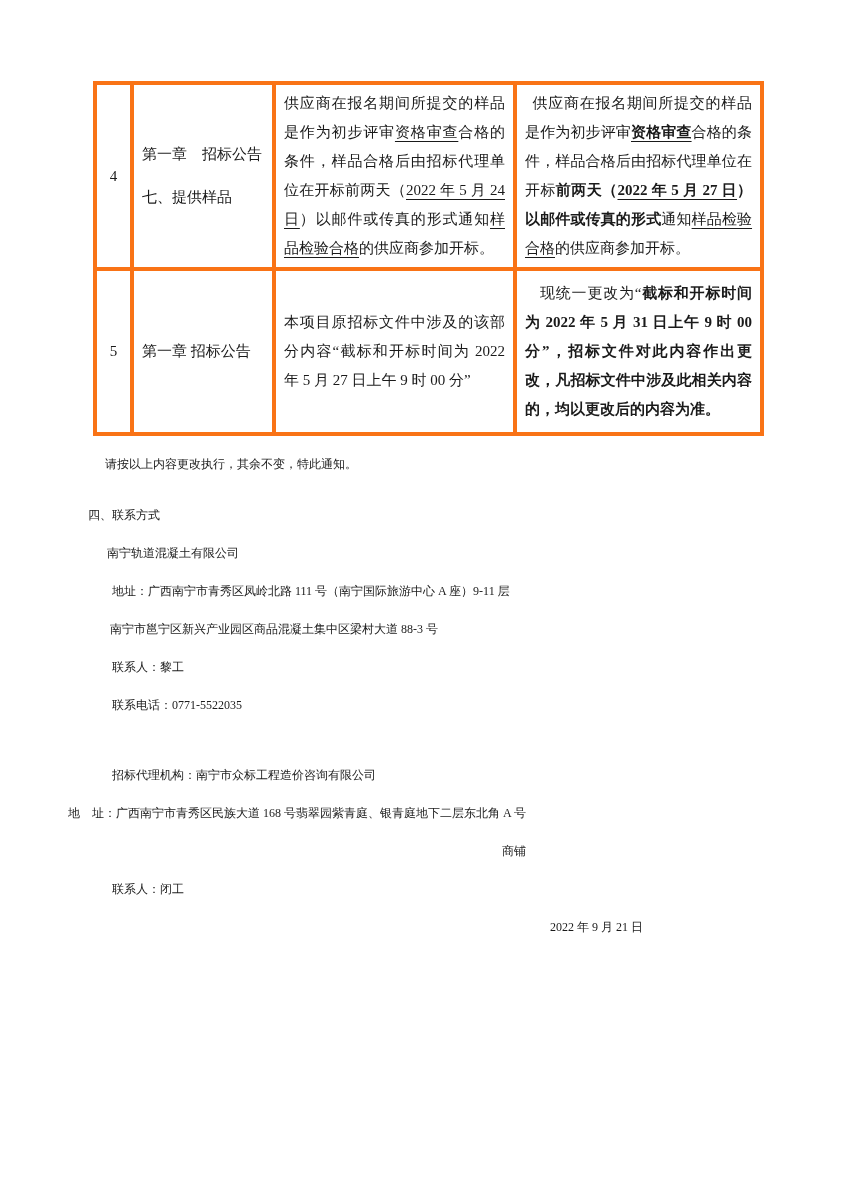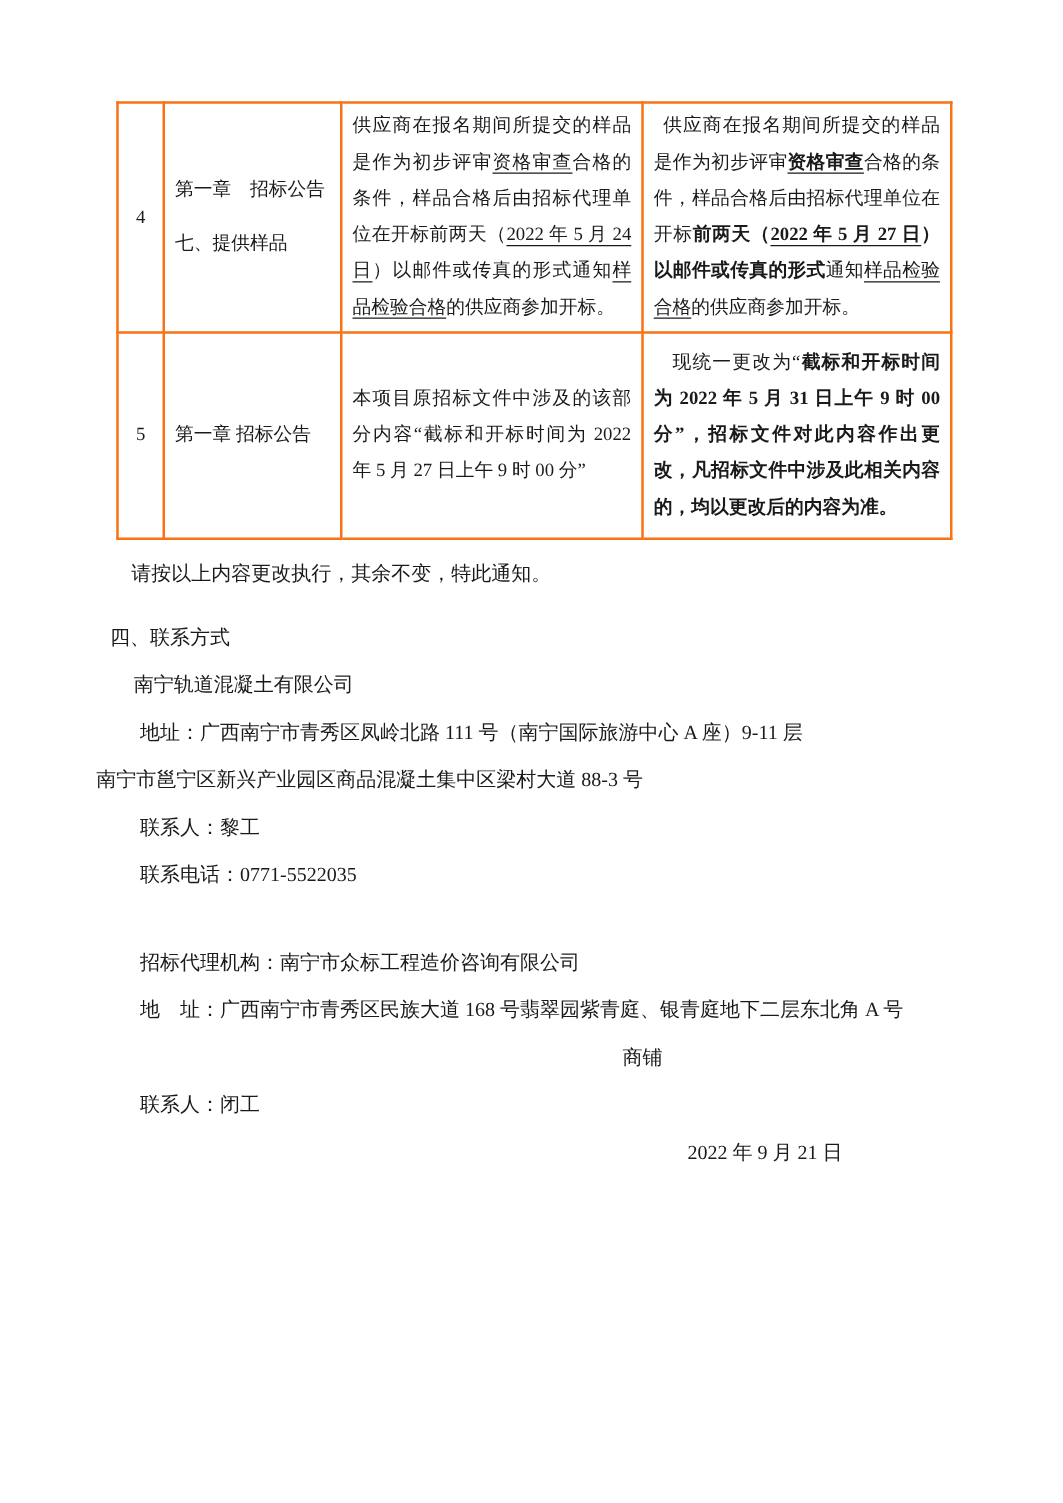--- a/index.html
+++ b/index.html
@@ -13,46 +13,46 @@
     overflow:hidden;
   }
   
   table.doc-table{
     border-collapse:collapse;
     table-layout:fixed;
     margin:81px 0 0 93px;
     width:667px;
   }
   table.doc-table td{
-    border:2px solid #f97316;
+    border:4px solid #f97316;
     vertical-align:middle;
     font-size:15px;
     line-height:29px;
     padding:4px 8px;
     box-sizing:border-box;
   }
   tr.r4{height:179px;}
   tr.r5{height:165px;}
   td.c-num{width:37px;text-align:center;padding:0;}
   td.c-sec{width:142px;padding-left:10px;}
   td.c-orig{width:241px;text-align:justify;}
   td.c-rev{width:247px;text-align:justify;}
   tr.r4 td.c-rev{text-indent:.5em;}
   tr.r5 td.c-rev{text-indent:1em;}
   .sec-line + .sec-line{margin-top:14px;}
   .b{font-weight:bold;}
   .u{text-decoration:underline;text-underline-offset:4px;text-decoration-thickness:1px;}
   
-  .flow{font-size:16px;line-height:38px;margin:0;}
+  .flow{font-size:12px;line-height:38px;margin:0;}
   .notice{margin:9px 0 0 105px;}
   .heading{margin:13px 0 0 88px;}
   .l1{margin-left:112px;}
   .l2{margin-left:107px;}
-  .l3{margin-left:77px;}
-  .l4{margin-left:112px;}
+  .l3{margin-left:110px;}
+  .l4{margin-left:68px;}
   .l5{margin-left:178px;text-align:center;}
   .gap-before{margin-top:32px;}
   .date{margin-left:550px;}
 </style>
 </head>
 <body>
 
 <div class="page">
 
   <table class="doc-table">

